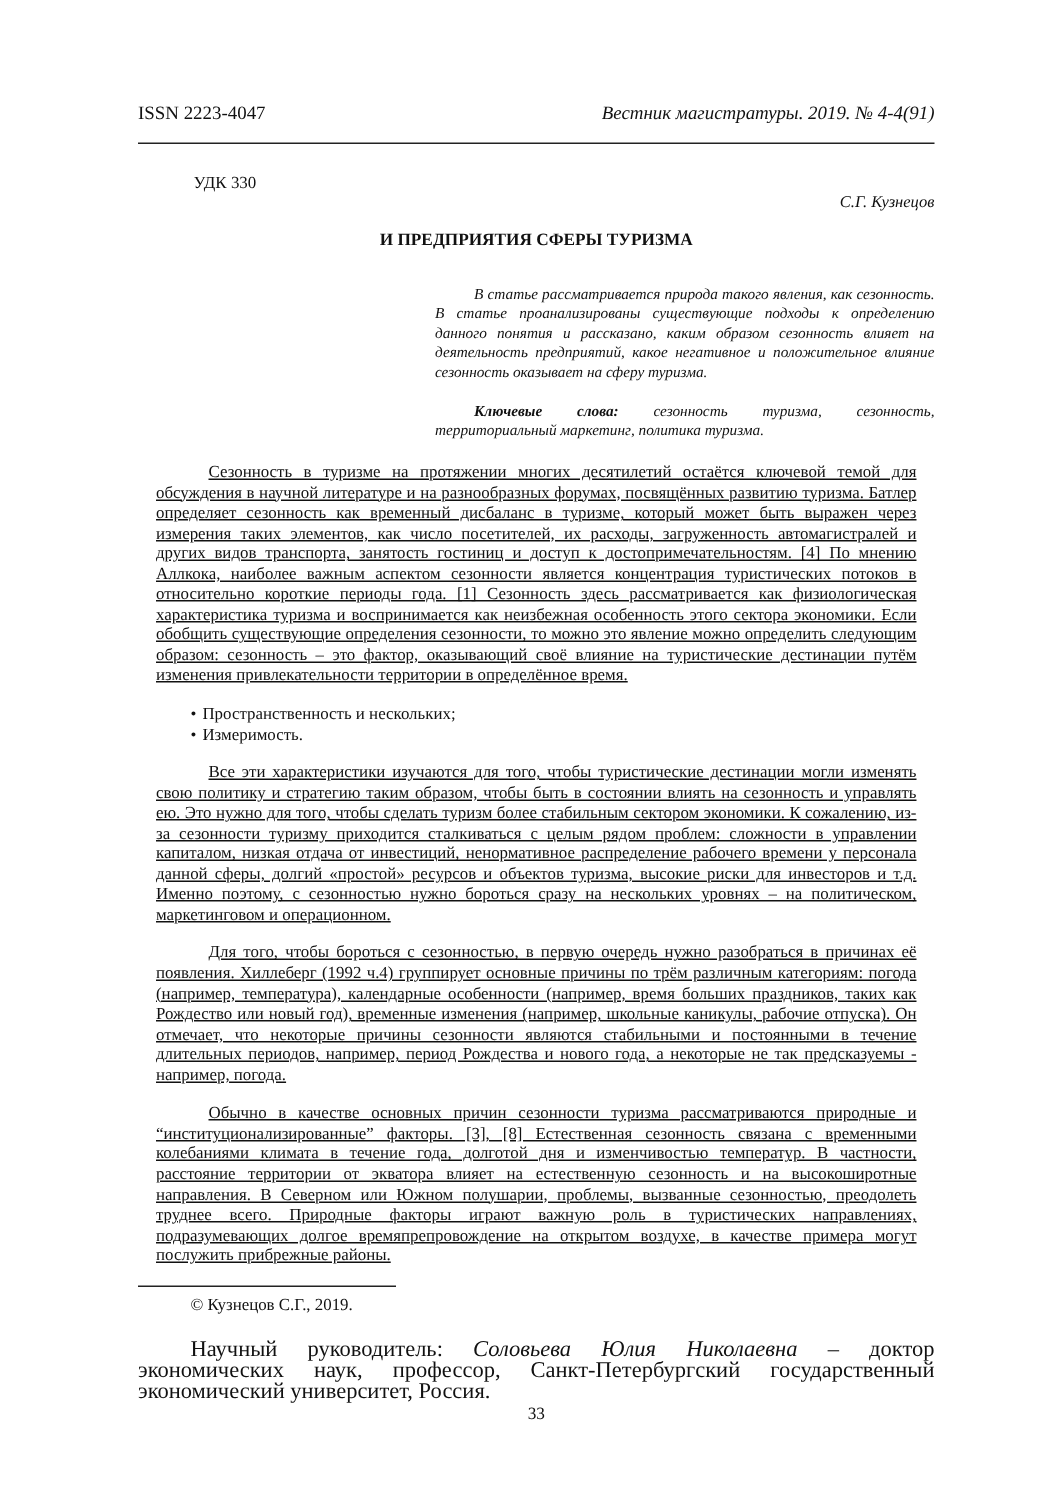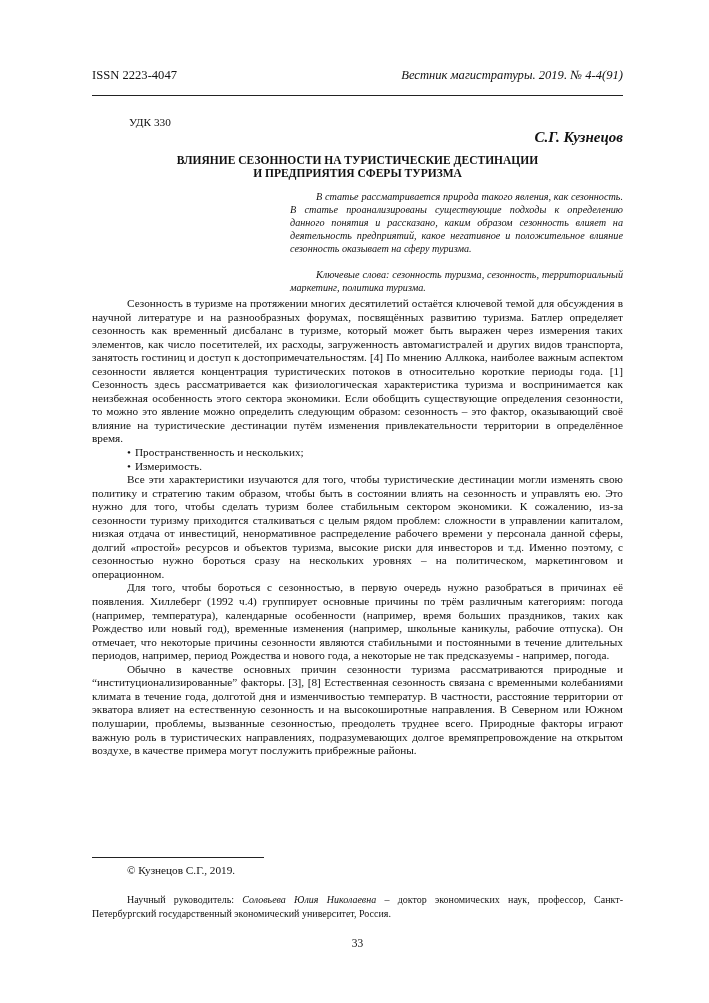--- a/index.html
+++ b/index.html
@@ -4,56 +4,55 @@
 <style>
   html, body { margin: 0; padding: 0; background: #ffffff; }
   body { width: 709px; height: 1003px; position: relative; overflow: hidden;
          font-family: "Liberation Serif", "DejaVu Serif", serif; color: #111; }
   .page { position: absolute; left: 92px; top: 0; width: 531px; }
   .header { position: absolute; top: 68px; left: 0; width: 531px; font-size: 12.6px; }
   .header .issn { position: absolute; left: 0; top: 0; }
   .header .journal { position: absolute; right: 0; top: 0; font-style: italic; margin-left: 30px; }
   .rule { position: absolute; top: 95px; left: 0; width: 531px; border-top: 1px solid #222; }
   .udk { position: absolute; top: 116px; left: 0; font-size: 11.3px; margin-left: 37px; }
-  .author { position: absolute; top: 129px; right: 0; font-size: 15px; font-weight: bold; font-style: italic; }
+  .author { position: absolute; top: 129px; right: 0; font-size: 11px; font-weight: normal; font-style: italic; }
   .title { position: absolute; top: 154px; left: 0; width: 531px; text-align: center;
            font-size: 11.5px; font-weight: bold; line-height: 12.5px; }
   .abstract { position: absolute; top: 190px; left: 198px; width: 333px; font-size: 10.2px;
               font-style: italic; line-height: 13px; text-align: justify; }
   .abstract p { margin: 0; text-indent: 26px; }
   .abstract .kw { margin-top: 13px; }
-  .abstract .kw b { font-weight: normal; }
+  .abstract .kw b { font-weight: bold; }
   .body { position: absolute; top: 297px; left: 0; width: 531px; font-size: 11.25px;
           line-height: 13.55px; text-align: justify; }
-  .body p { margin: 0; text-indent: 35px; }
+  .body p { margin: 12px; text-indent: 35px; text-decoration: underline; }
   .body ul { margin: 0; padding: 0; list-style: none; }
   .body li { padding-left: 35px; }
   .body li .bullet { margin-right: 4px; }
   .fn-rule { position: absolute; top: 857px; left: 0; width: 172px; border-top: 1px solid #222; }
   .copyright { position: absolute; top: 864px; left: 35px; font-size: 11.25px; }
-  .advisor { position: absolute; top: 893px; left: 0; width: 531px; font-size: 10px;
+  .advisor { position: absolute; top: 893px; left: 0; width: 531px; font-size: 15px;
              line-height: 14px; text-align: justify; }
   .advisor p { margin: 0; text-indent: 35px; }
   .pagenum { position: absolute; top: 937px; left: 0; width: 531px; text-align: center; font-size: 11.5px; }
 </style>
 </head>
 <body>
 
 <div class="page">
   <div class="header">
     <span class="issn">ISSN 2223-4047</span>
     <span class="journal">Вестник магистратуры. 2019. № 4-4(91)</span>
   </div>
   <div class="rule"></div>
 
   <div class="udk">УДК 330</div>
   <div class="author">С.Г. Кузнецов</div>
 
   <div class="title">
-    <div>ВЛИЯНИЕ СЕЗОННОСТИ НА ТУРИСТИЧЕСКИЕ ДЕСТИНАЦИИ</div>
     <div>И ПРЕДПРИЯТИЯ СФЕРЫ ТУРИЗМА</div>
   </div>
 
   <div class="abstract">
     <p>В статье рассматривается природа такого явления, как сезонность. В статье проанализированы существующие подходы к определению данного понятия и рассказано, каким образом сезонность влияет на деятельность предприятий, какое негативное и положительное влияние сезонность оказывает на сферу туризма.</p>
     <p class="kw"><b>Ключевые слова:</b><span> сезонность туризма, сезонность, территориальный маркетинг, политика туризма.</span></p>
   </div>
 
   <div class="body">
     <p>Сезонность в туризме на протяжении многих десятилетий остаётся ключевой темой для обсуждения в научной литературе и на разнообразных форумах, посвящённых развитию туризма. Батлер определяет сезонность как временный дисбаланс в туризме, который может быть выражен через измерения таких элементов, как число посетителей, их расходы, загруженность автомагистралей и других видов транспорта, занятость гостиниц и доступ к достопримечательностям. [4] По мнению Аллкока, наиболее важным аспектом сезонности является концентрация туристических потоков в относительно короткие периоды года. [1] Сезонность здесь рассматривается как физиологическая характеристика туризма и воспринимается как неизбежная особенность этого сектора экономики. Если обобщить существующие определения сезонности, то можно это явление можно определить следующим образом: сезонность – это фактор, оказывающий своё влияние на туристические дестинации путём изменения привлекательности территории в определённое время.</p>

